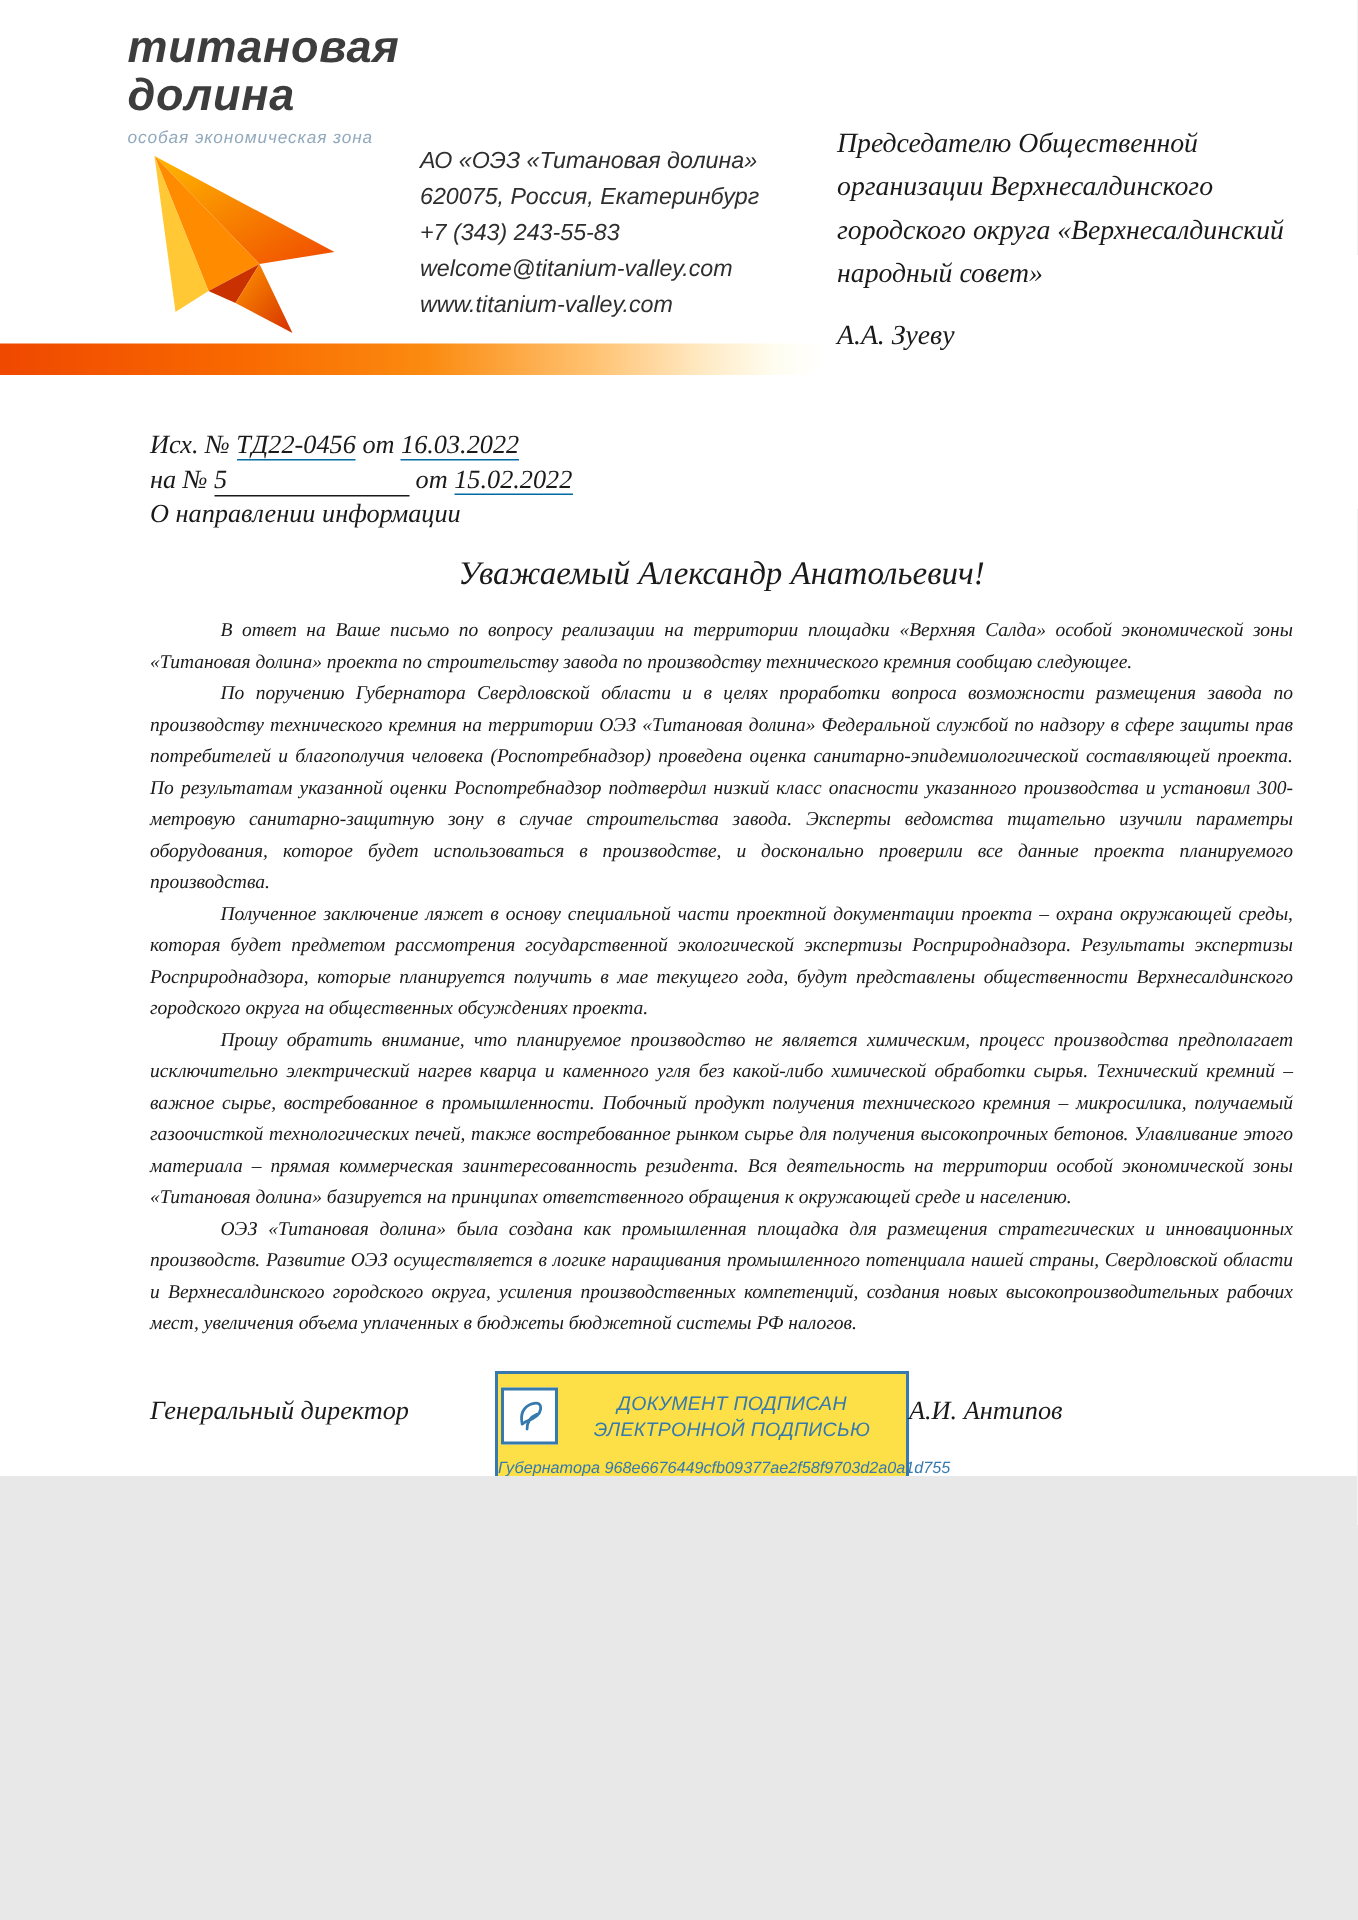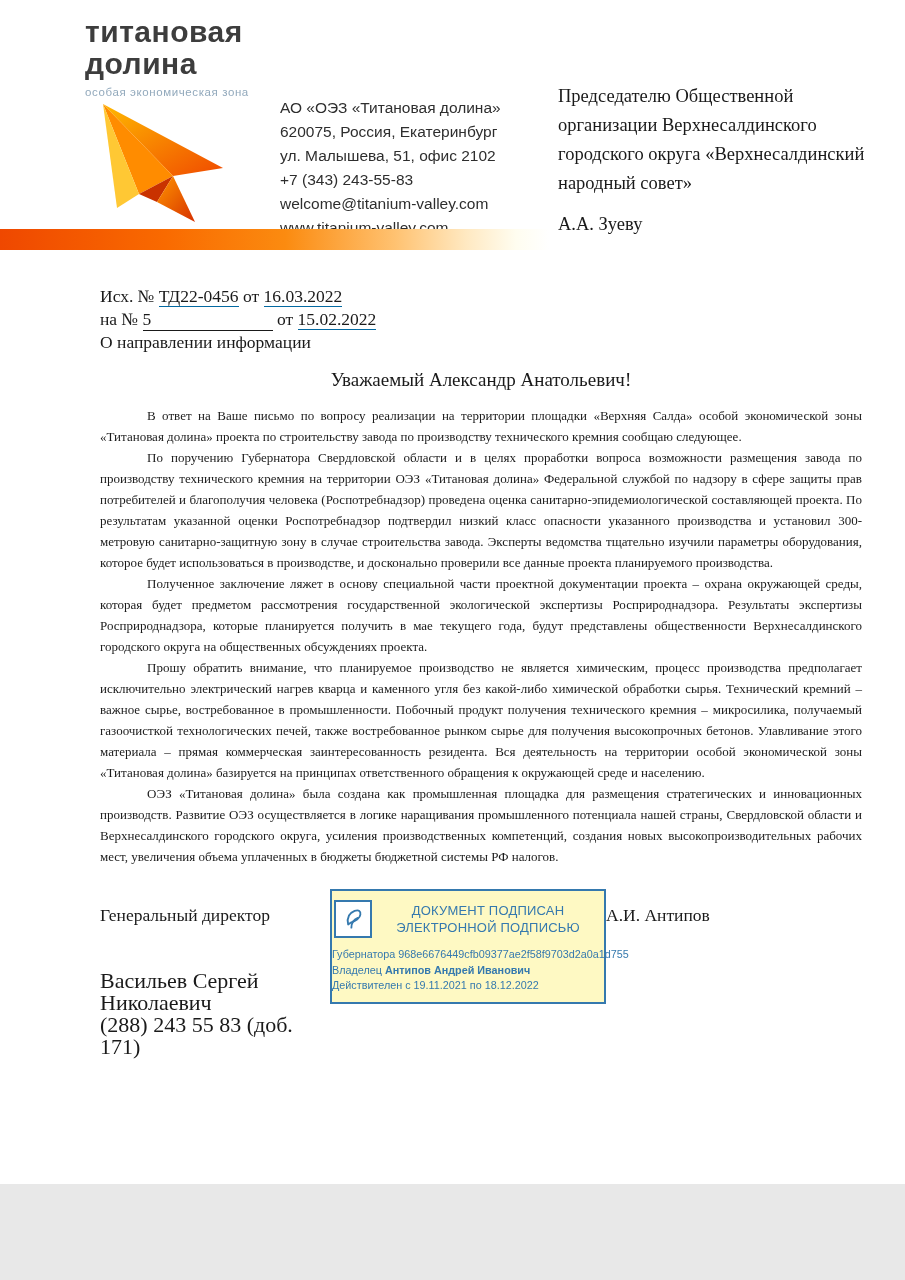--- a/index.html
+++ b/index.html
@@ -1,17 +1,17 @@
 <!DOCTYPE html>
 <html><head>
 <meta charset="utf-8">
 <style>
   html,body{margin:0;padding:0;background:#e8e8e8;}
-  .page{position:relative;width:905px;height:1184px;background:#ffffff;margin:0 auto;overflow:hidden;
-        font-family:"Liberation Serif", serif;color:#1a1a1a;}
+  .page{position:relative;width:905px;height:984px;background:#ffffff;margin:0 auto;overflow:hidden;
+        font-family:"Liberation Serif", serif;color:#1a1a1a;font-style:italic;}
 
   
   .logo-block{position:absolute;left:85px;top:16px;width:180px;}
   .logo-word{font-family:"Liberation Sans", sans-serif;font-weight:600;font-size:30px;line-height:32px;
              color:#3d3d3d;letter-spacing:0.5px;}
   .logo-tagline{margin-top:6px;font-family:"Liberation Sans", sans-serif;font-size:11.5px;
                 color:#92a9bc;letter-spacing:0.6px;}
   .plane{position:absolute;left:-2px;top:74px;}
 
   .sender-block{position:absolute;left:280px;top:96px;font-family:"Liberation Sans", sans-serif;
@@ -20,32 +20,32 @@
   .recipient-name{margin-top:12px;}
 
   .orange-bar{position:absolute;left:0;top:229px;width:549px;height:21px;
     background:linear-gradient(90deg,#ef4800 0%,#f96a00 30%,#fb8b10 52%,#ffc271 72%,#ffe9c2 85%,#fffdf0 94%,rgba(255,253,240,0) 100%);}
 
   
   .letter{position:absolute;left:100px;top:285px;width:762px;}
   .ref-line{font-size:17.5px;line-height:23px;}
   .u{border-bottom:1px solid #0369a1;}
   .u-blank{display:inline-block;width:130px;border-bottom:1px solid #1a1a1a;vertical-align:bottom;line-height:21px;}
-  .salutation{text-align:center;font-size:19px;margin-top:15px;}
+  .salutation{text-align:center;font-size:22px;margin-top:15px;}
   .body-text{margin-top:14px;}
   .para{margin:0;font-size:13px;line-height:21px;text-align:justify;text-indent:47px;}
 
   
   .sig-row{display:flex;justify-content:flex-start;align-items:flex-start;margin-top:22px;}
   .sig-left{width:230px;}
   .sig-position{font-size:17.5px;padding-top:16px;}
   .contact-person{margin-top:44px;font-size:22px;line-height:22px;}
   .sig-name{font-size:17.5px;padding-top:16px;padding-right:14px;}
 
-  .stamp{width:262px;border:2px solid #3579ae;background:#fef9c3;padding:7px 10px 8px 0;
+  .stamp{width:262px;border:2px solid #3579ae;background:#fde047;padding:7px 10px 8px 0;
          color:#3579ae;font-family:"Liberation Sans", sans-serif;}
   .stamp-head{display:flex;align-items:center;gap:10px;padding:2px 0 9px 2px;}
   .stamp-icon{flex:0 0 auto;width:38px;height:38px;border:2px solid #3579ae;box-sizing:border-box;
               display:flex;align-items:center;justify-content:center;background:#fff;}
   .stamp-title{flex:1;text-align:center;font-size:13px;line-height:17px;font-weight:500;letter-spacing:0.2px;}
   .stamp-line{font-size:10.8px;line-height:15.5px;white-space:nowrap;}
   .stamp-line .b{font-weight:bold;}
 </style>
 </head>
 <body>
@@ -73,21 +73,20 @@
       <polygon points="20,14 90,86 56,104" fill="#ff8c00"></polygon>
       <polygon points="56,104 90,86 74,112" fill="#c93200"></polygon>
       <polygon points="90,86 112,132 74,112" fill="url(#pg2)"></polygon>
       <polygon points="20,14 56,104 34,118" fill="#ffc834"></polygon>
     </svg>
   </div>
 
   <div class="sender-block">
     <div>АО «ОЭЗ «Титановая долина»</div>
     <div>620075, Россия, Екатеринбург</div>
-    <div>ул. Малышева, 51, офис 2102</div>
     <div>+7 (343) 243-55-83</div>
     <div>welcome@titanium-valley.com</div>
     <div>www.titanium-valley.com</div>
   </div>
 
   <div class="recipient-block">
     <div>Председателю Общественной организации Верхнесалдинского городского округа «Верхнесалдинский народный совет»</div>
     <div class="recipient-name">А.А. Зуеву</div>
   </div>
 

